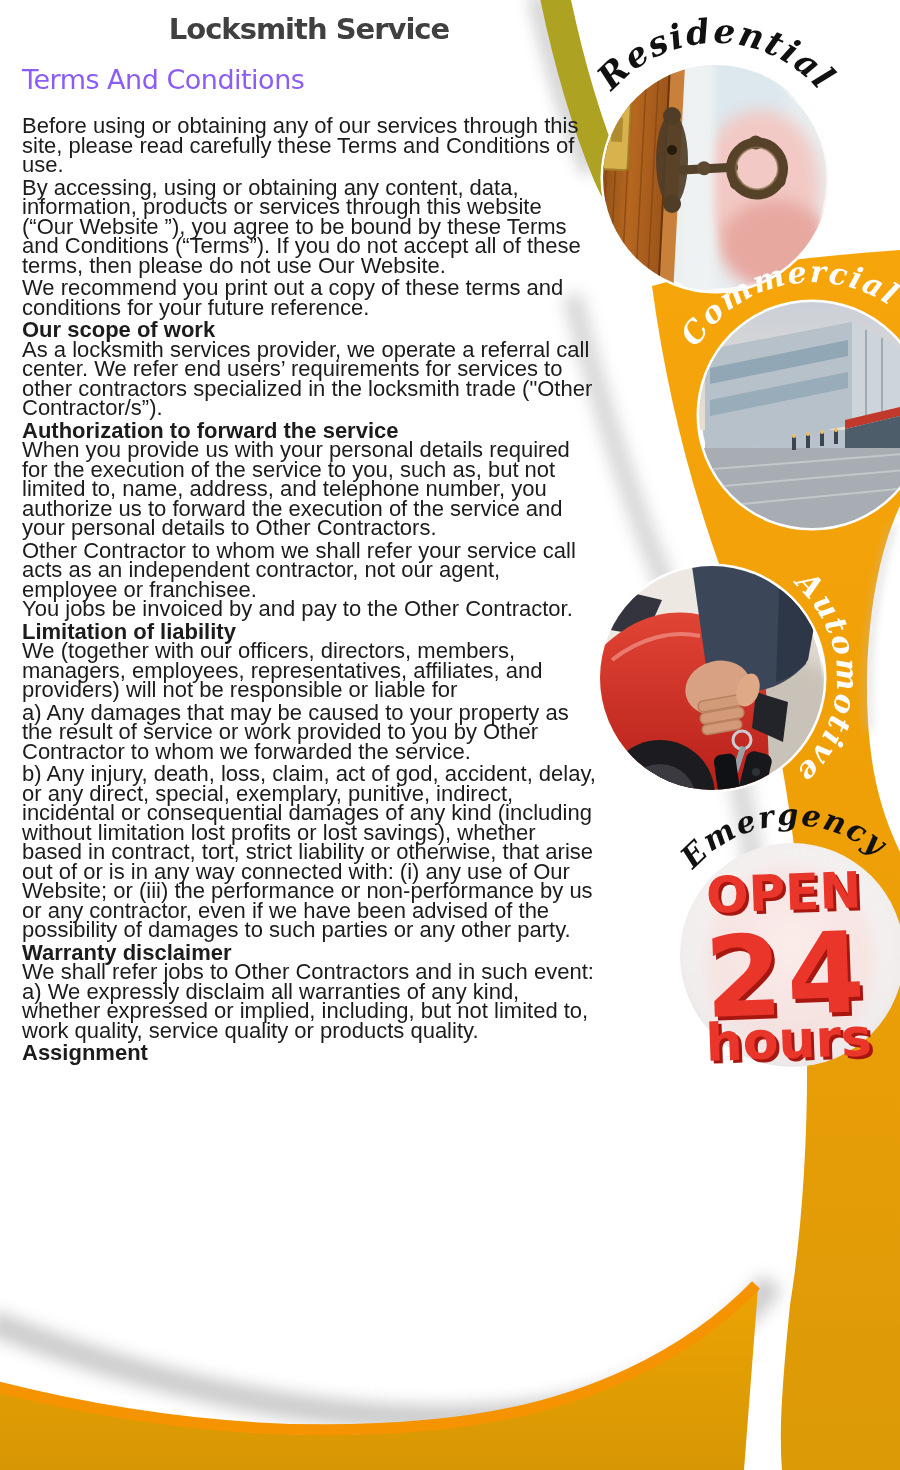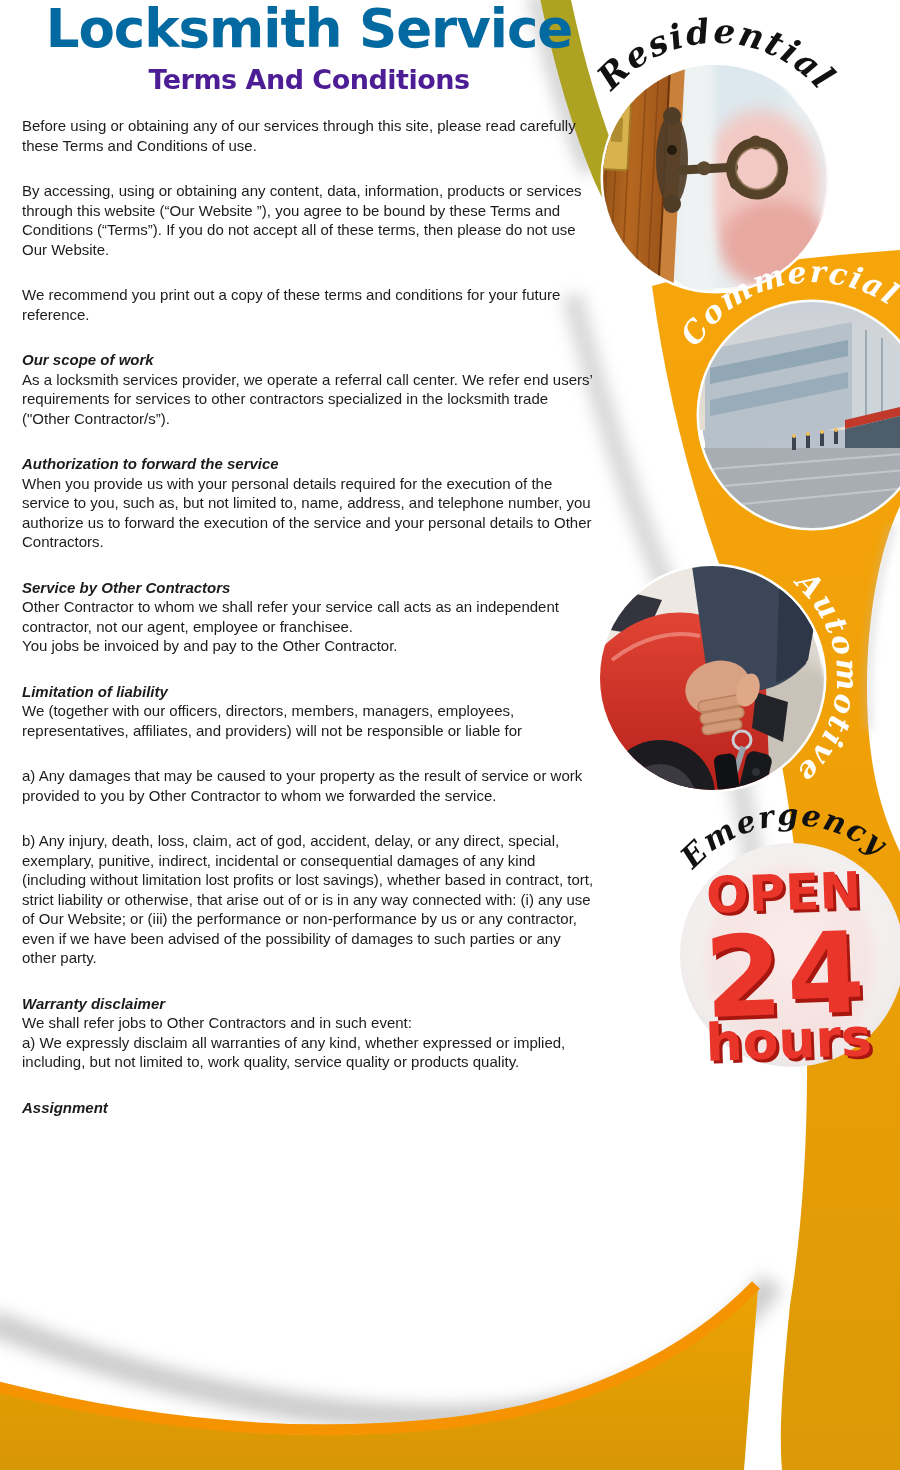--- a/index.html
+++ b/index.html
@@ -3,31 +3,31 @@
 <meta charset="utf-8">
 <style>
   html,body{margin:0;padding:0;}
   body{
     width:900px;height:1470px;position:relative;overflow:hidden;background:#ffffff;
     font-family:"Liberation Sans", sans-serif;
   }
   #decor{position:absolute;inset:0;width:900px;height:1470px;}
   .content{position:absolute;left:22px;top:6px;width:574px;color:#1c1c1c;z-index:2;}
   .title{
-    font-family:"DejaVu Sans", sans-serif;font-weight:bold;font-size:53px;
-    letter-spacing:-1px;text-align:center;color:#0369a1;line-height:46px;
+    font-family:"DejaVu Sans", sans-serif;font-weight:bold;font-size:29px;
+    letter-spacing:-1px;text-align:center;color:#404040;line-height:46px;
   }
   .subtitle{
-    font-family:"DejaVu Sans", sans-serif;font-weight:bold;font-size:27px;
-    letter-spacing:-0.5px;text-align:center;color:#4c1d95;margin-top:12px;
+    font-family:"DejaVu Sans", sans-serif;font-weight:normal;font-size:27px;
+    letter-spacing:-0.5px;text-align:left;color:#8b5cf6;margin-top:12px;
   }
-  #terms{margin-top:21px;font-size:15px;line-height:19.5px;}
-  .block{margin-top:26px;}
+  #terms{margin-top:21px;font-size:22px;line-height:19.5px;}
+  .block{margin-top:3px;}
   .block:first-child{margin-top:0;}
-  .h{font-weight:bold;font-style:italic;}
+  .h{font-weight:bold;}
   
   .script{font-family:"DejaVu Serif", serif;font-style:italic;font-weight:bold;letter-spacing:2px;}
   .badge3d{font-family:"DejaVu Sans", sans-serif;font-weight:bold;}
 </style>
 </head>
 <body>
 
 <svg id="decor" viewBox="0 0 900 1470" xmlns="http://www.w3.org/2000/svg">
   <defs>
     <linearGradient id="bandGrad" x1="0" y1="0" x2="0" y2="1">
@@ -242,21 +242,20 @@
       </div>
       <div class="block">
         <div class="h">Our scope of work</div>
         <div class="ln">As a locksmith services provider, we operate a referral call center. We refer end users’ requirements for services to other contractors specialized in the locksmith trade ("Other Contractor/s”).</div>
       </div>
       <div class="block">
         <div class="h">Authorization to forward the service</div>
         <div class="ln">When you provide us with your personal details required for the execution of the service to you, such as, but not limited to, name, address, and telephone number, you authorize us to forward the execution of the service and your personal details to Other Contractors.</div>
       </div>
       <div class="block">
-        <div class="h">Service by Other Contractors</div>
         <div class="ln">Other Contractor to whom we shall refer your service call acts as an independent contractor, not our agent, employee or franchisee.</div>
         <div class="ln">You jobs be invoiced by and pay to the Other Contractor.</div>
       </div>
       <div class="block">
         <div class="h">Limitation of liability</div>
         <div class="ln">We (together with our officers, directors, members, managers, employees, representatives, affiliates, and providers) will not be responsible or liable for</div>
       </div>
       <div class="block">
         <div class="ln">a) Any damages that may be caused to your property as the result of service or work provided to you by Other Contractor to whom we forwarded the service.</div>
       </div>

